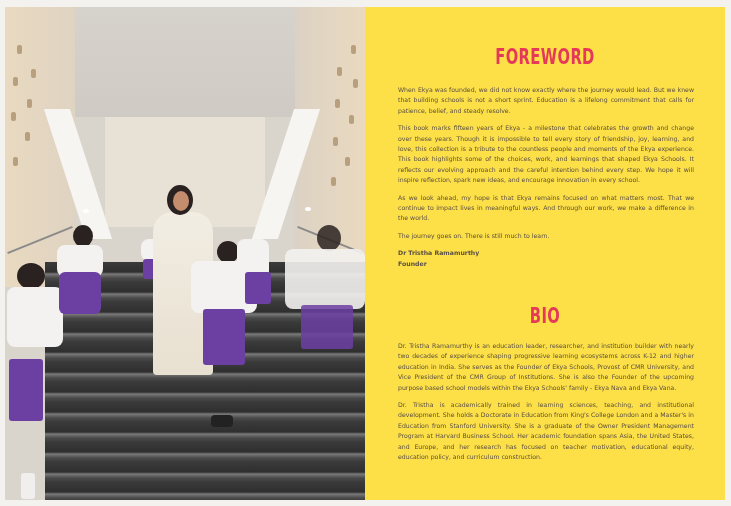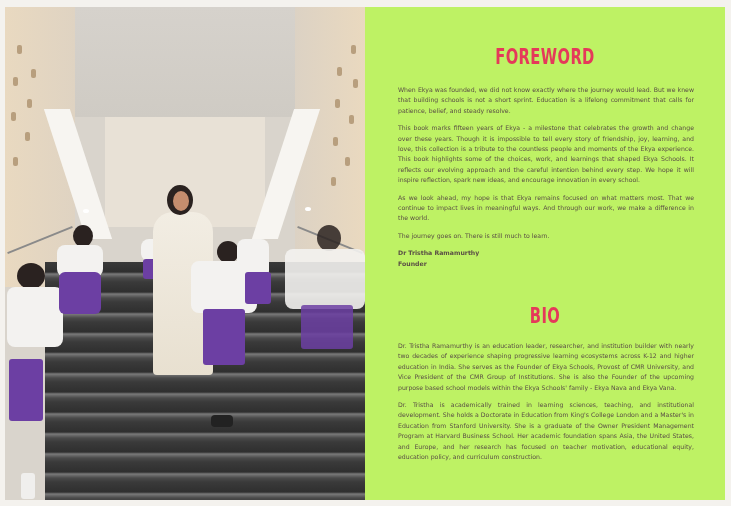--- a/index.html
+++ b/index.html
@@ -6,21 +6,21 @@
   body {
     width:731px; height:506px; background:#f4f2ee; position:relative; overflow:hidden;
     font-family:"DejaVu Sans", sans-serif;
   }
   .spread { position:absolute; left:5px; top:7px; width:720px; height:493px; display:flex; }
   .photo {
     position:relative; width:360px; height:493px; overflow:hidden;
     background:#d9d4cc;
   }
   .page {
-    position:relative; width:360px; height:493px; background:#bef264;
+    position:relative; width:360px; height:493px; background:#fde047;
     box-sizing:border-box; padding:0 32px 0 33px;
   }
   
   .ceiling { position:absolute; left:0; top:0; width:360px; height:110px;
     background:linear-gradient(#d6d2cc,#cfcbc4); }
   .wall-l { position:absolute; left:0; top:0; width:70px; height:280px;
     background:linear-gradient(90deg,#e9d9c0,#dfd3c2);
     clip-path:polygon(0 0,100% 0,100% 100%,0 100%); }
   .wall-r { position:absolute; right:0; top:0; width:70px; height:300px;
     background:linear-gradient(270deg,#ead9bf,#dcd2c4); }

